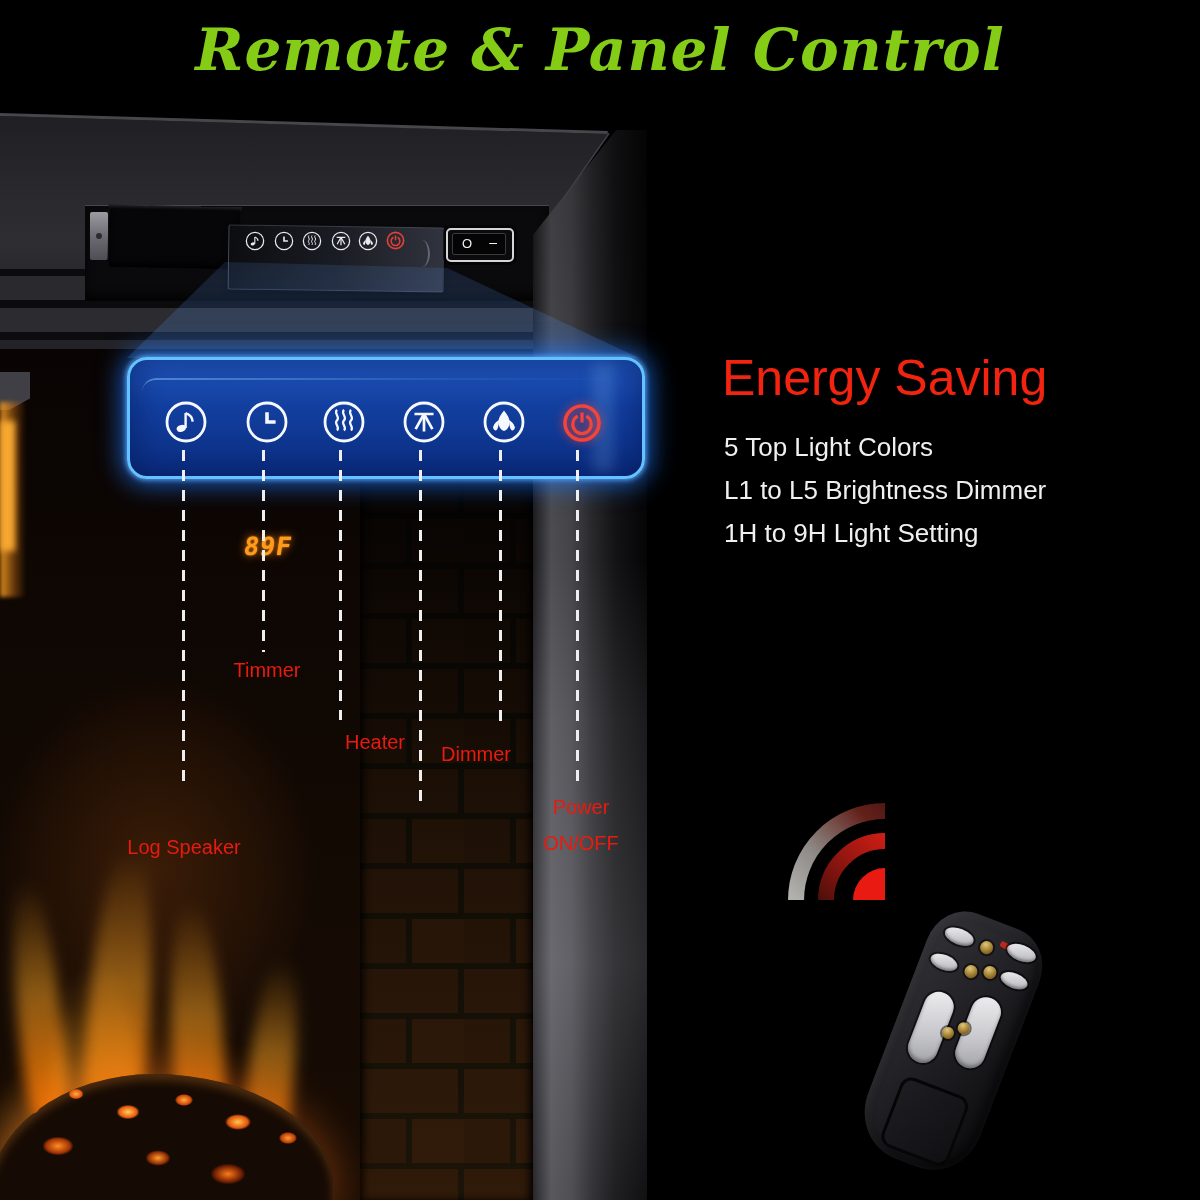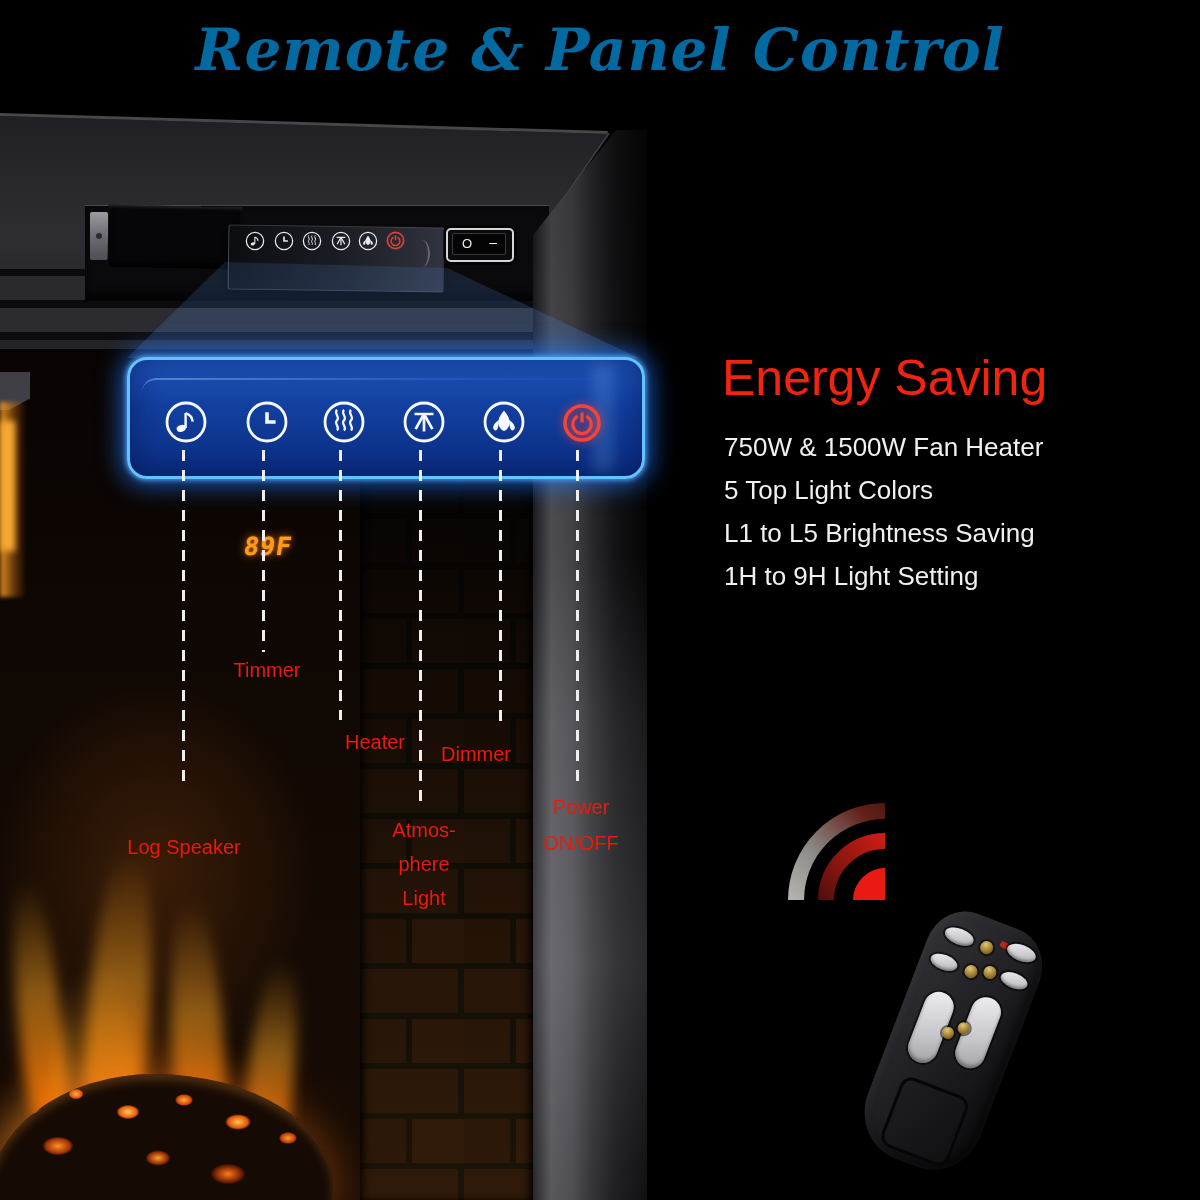--- a/index.html
+++ b/index.html
@@ -1,21 +1,21 @@
 <!DOCTYPE html>
 <html><head>
 <meta charset="utf-8">
 <style>
   html,body{margin:0;padding:0;background:#000;}
   .stage{position:relative;width:1200px;height:1200px;background:#000;overflow:hidden;
          font-family:"Liberation Sans",sans-serif;}
   .abs{position:absolute;}
 
   
-  .title{left:0;top:16px;width:1200px;text-align:center;color:#0369a1;
+  .title{left:0;top:16px;width:1200px;text-align:center;color:#84cc16;
          font-family:"DejaVu Serif",serif;font-style:italic;font-weight:bold;
          font-size:58px;letter-spacing:1px;}
 
   
   .frame-top{left:0;top:110px;width:607px;height:192px;
       background:linear-gradient(180deg,#1f1f23 0%,#2a2a2e 45%,#2e2e32 70%,#242428 100%);
       clip-path:polygon(0 6px,607px 24px,549px 107px,549px 192px,0 192px);}
   .frame-top-edge{left:0;top:113px;width:608px;height:3px;background:#46464b;
       transform:rotate(1.7deg);transform-origin:left center;}
   .bevel-line{left:549px;top:217px;width:103px;height:2px;background:#3d3d43;
@@ -317,31 +317,27 @@
   <div class="abs dash d2"></div>
   <div class="abs dash d3"></div>
   <div class="abs dash d4"></div>
   <div class="abs dash d5"></div>
   <div class="abs dash d6"></div>
 
   <div class="abs callout lb-timer">Timmer</div>
   <div class="abs callout lb-heater">Heater</div>
   <div class="abs callout lb-dimmer">Dimmer</div>
   <div class="abs callout lb-speaker">Log Speaker</div>
-  <div class="abs callout lb-atmos">Atmos-
-phere
-Light</div>
   <div class="abs callout lb-power">Power
 ON/OFF</div>
 
   <div class="abs energy-head">Energy Saving</div>
   <ul class="abs energy-list">
-    <li>750W &amp; 1500W Fan Heater</li>
     <li>5 Top Light Colors</li>
-    <li>L1 to L5 Brightness Saving</li>
+    <li>L1 to L5 Brightness Dimmer</li>
     <li>1H to 9H Light Setting</li>
   </ul>
 
   <svg class="abs signal" width="150" height="122">
     <defs>
       <linearGradient id="gOut" gradientUnits="userSpaceOnUse" x1="-90" y1="-50" x2="90" y2="-50">
         <stop offset="0" stop-color="#c8c6c2"></stop>
           <stop offset="0.4" stop-color="#8e8c88"></stop>
         <stop offset="0.75" stop-color="#63201a"></stop>
           <stop offset="1" stop-color="#43100c"></stop>

